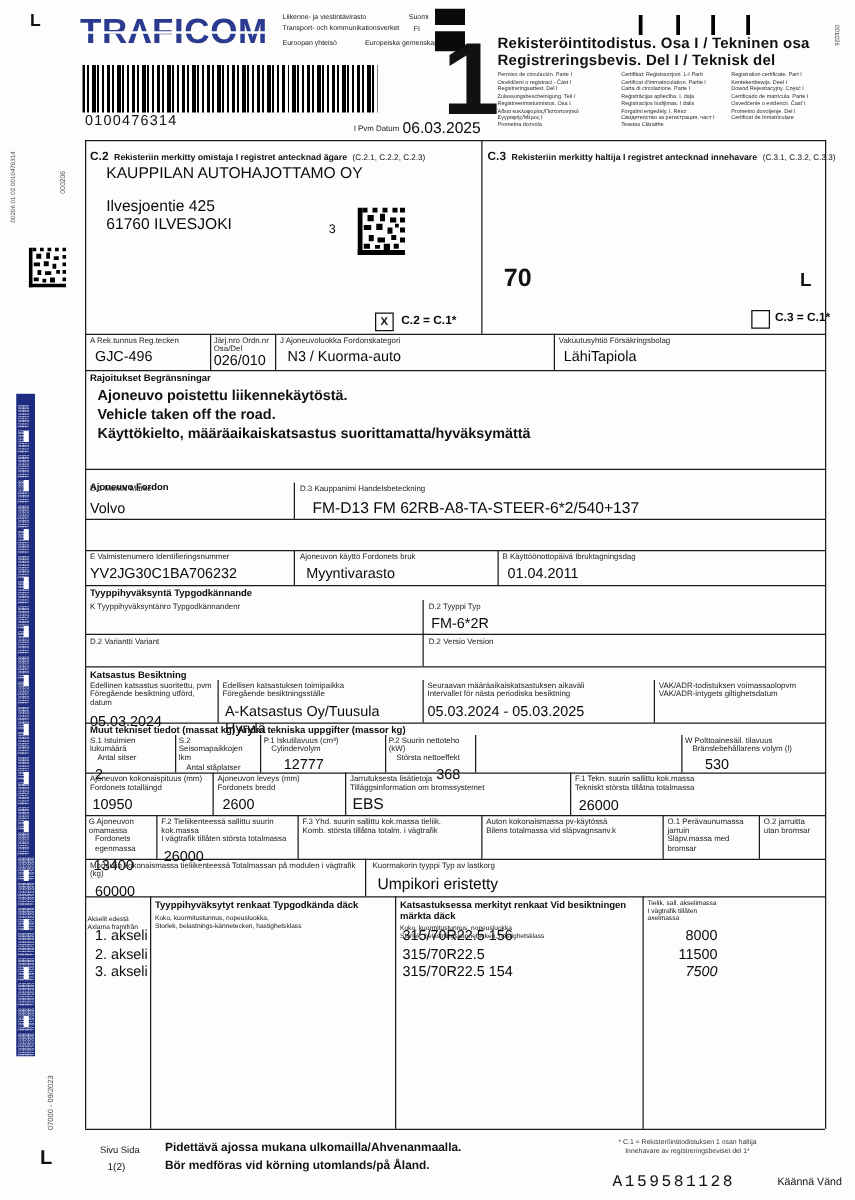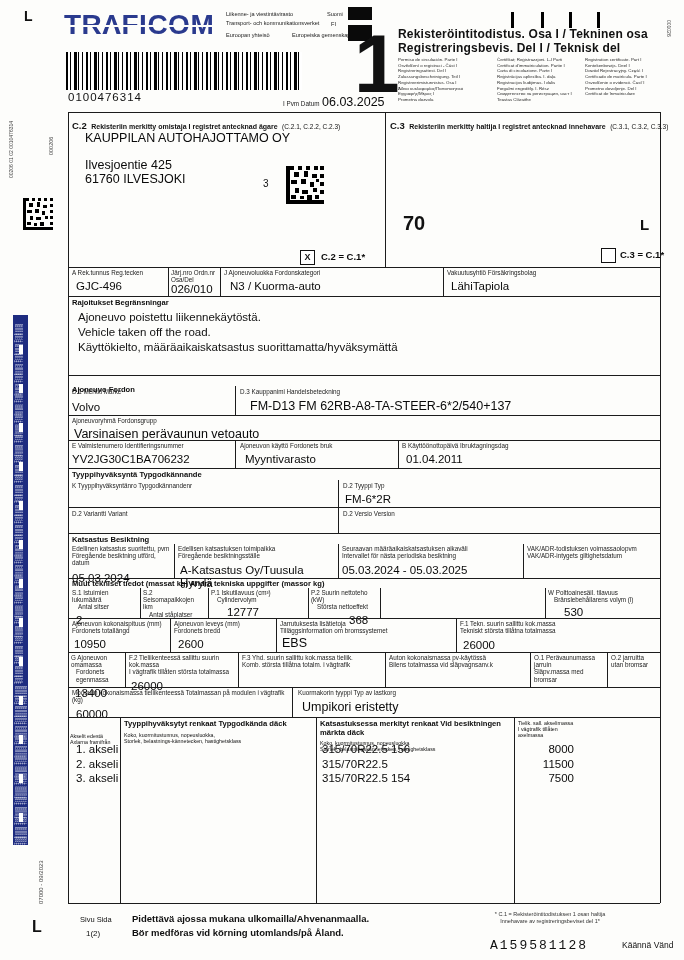--- a/index.html
+++ b/index.html
@@ -200,40 +200,36 @@
     <div class="lbl">J Ajoneuvoluokka  Fordonskategori</div>
     <div class="val" style="padding:4px 0 0 6px;">N3 / Kuorma-auto</div>
   </div>
   <div class="abs" style="left:447px;top:269px;width:208px;">
     <div class="lbl">Vakuutusyhtiö  Försäkringsbolag</div>
     <div class="val" style="padding:4px 0 0 4px;">LähiTapiola</div>
   </div>
 
   <div class="hl" style="left:68px;top:296px;width:592px;"></div>
   <div class="abs sech" style="left:72px;top:299px;">Rajoitukset  Begränsningar</div>
-  <div class="abs prelines" style="left:78px;top:310px;font-size:11.5px;line-height:15px;">Ajoneuvo poistettu liikennekäytöstä.
+  <div class="abs prelines" style="left:78px;top:310px;font-size:11.5px;line-height:15px;font-weight:bold;">Ajoneuvo poistettu liikennekäytöstä.
 Vehicle taken off the road.
 Käyttökielto, määräaikaiskatsastus suorittamatta/hyväksymättä</div>
 
   <div class="hl" style="left:68px;top:375px;width:592px;"></div>
   <div class="abs sech" style="left:72px;top:386px;">Ajoneuvo  Fordon</div>
   <div class="vl" style="left:235px;top:386px;height:29px;"></div>
   <div class="abs" style="left:72px;top:388px;width:158px;">
     <div class="lbl">D.1 Merkki  Märke</div>
     <div class="val" style="padding:6px 0 0 0;">Volvo</div>
   </div>
   <div class="abs" style="left:240px;top:388px;width:415px;">
     <div class="lbl">D.3 Kauppanimi  Handelsbeteckning</div>
     <div class="val12" style="padding:4px 0 0 10px;">FM-D13 FM 62RB-A8-TA-STEER-6*2/540+137</div>
   </div>
   <div class="hl" style="left:68px;top:415px;width:592px;"></div>
-  <div class="abs" style="left:72px;top:417px;width:500px;">
-    <div class="lbl">Ajoneuvoryhmä  Fordonsgrupp</div>
-    <div class="val12" style="padding:3px 0 0 2px;">Varsinaisen perävaunun vetoauto</div>
-  </div>
   <div class="hl" style="left:68px;top:440px;width:592px;"></div>
   <div class="vl" style="left:235px;top:440px;height:28px;"></div>
   <div class="vl" style="left:398px;top:440px;height:28px;"></div>
   <div class="abs" style="left:72px;top:442px;width:160px;">
     <div class="lbl">E Valmistenumero  Identifieringsnummer</div>
     <div class="val" style="padding:4px 0 0 0;">YV2JG30C1BA706232</div>
   </div>
   <div class="abs" style="left:240px;top:442px;width:155px;">
     <div class="lbl">Ajoneuvon käyttö  Fordonets bruk</div>
     <div class="val" style="padding:4px 0 0 5px;">Myyntivarasto</div>
@@ -428,21 +424,21 @@
   <div class="abs val" style="left:518px;top:743px;width:56px;text-align:right;">8000</div>
 
   <div class="abs val" style="left:76px;top:758px;">2. akseli</div>
   <div class="abs val" style="left:128px;top:758px;"></div>
   <div class="abs val" style="left:322px;top:758px;">315/70R22.5</div>
   <div class="abs val" style="left:518px;top:758px;width:56px;text-align:right;">11500</div>
 
   <div class="abs val" style="left:76px;top:772px;">3. akseli</div>
   <div class="abs val" style="left:128px;top:772px;"></div>
   <div class="abs val" style="left:322px;top:772px;">315/70R22.5 154</div>
-  <div class="abs val" style="left:518px;top:772px;width:56px;text-align:right;">7500</div>
+  <div class="abs val" style="left:518px;top:772px;width:56px;text-align:right;font-style:italic;">7500</div>
 
   <div class="hl" style="left:68px;top:903px;width:592px;"></div>
 
   <div class="abs vert" style="left:38px;top:848px;height:56px;font-size:6px;color:#444;">07000 - 09/2023</div>
   <div class="abs" style="left:32px;top:918px;font-size:16px;font-weight:bold;">L</div>
   <div class="abs" style="left:80px;top:915px;font-size:7.5px;">Sivu Sida</div>
   <div class="abs" style="left:86px;top:929px;font-size:8px;">1(2)</div>
   <div class="abs" style="left:132px;top:913px;font-size:9.5px;font-weight:bold;">Pidettävä ajossa mukana ulkomailla/Ahvenanmaalla.</div>
   <div class="abs" style="left:132px;top:927px;font-size:9.5px;font-weight:bold;">Bör medföras vid körning utomlands/på Åland.</div>
   <div class="abs" style="left:460px;top:911px;width:180px;text-align:center;font-size:5.5px;line-height:6.5px;color:#333;">

